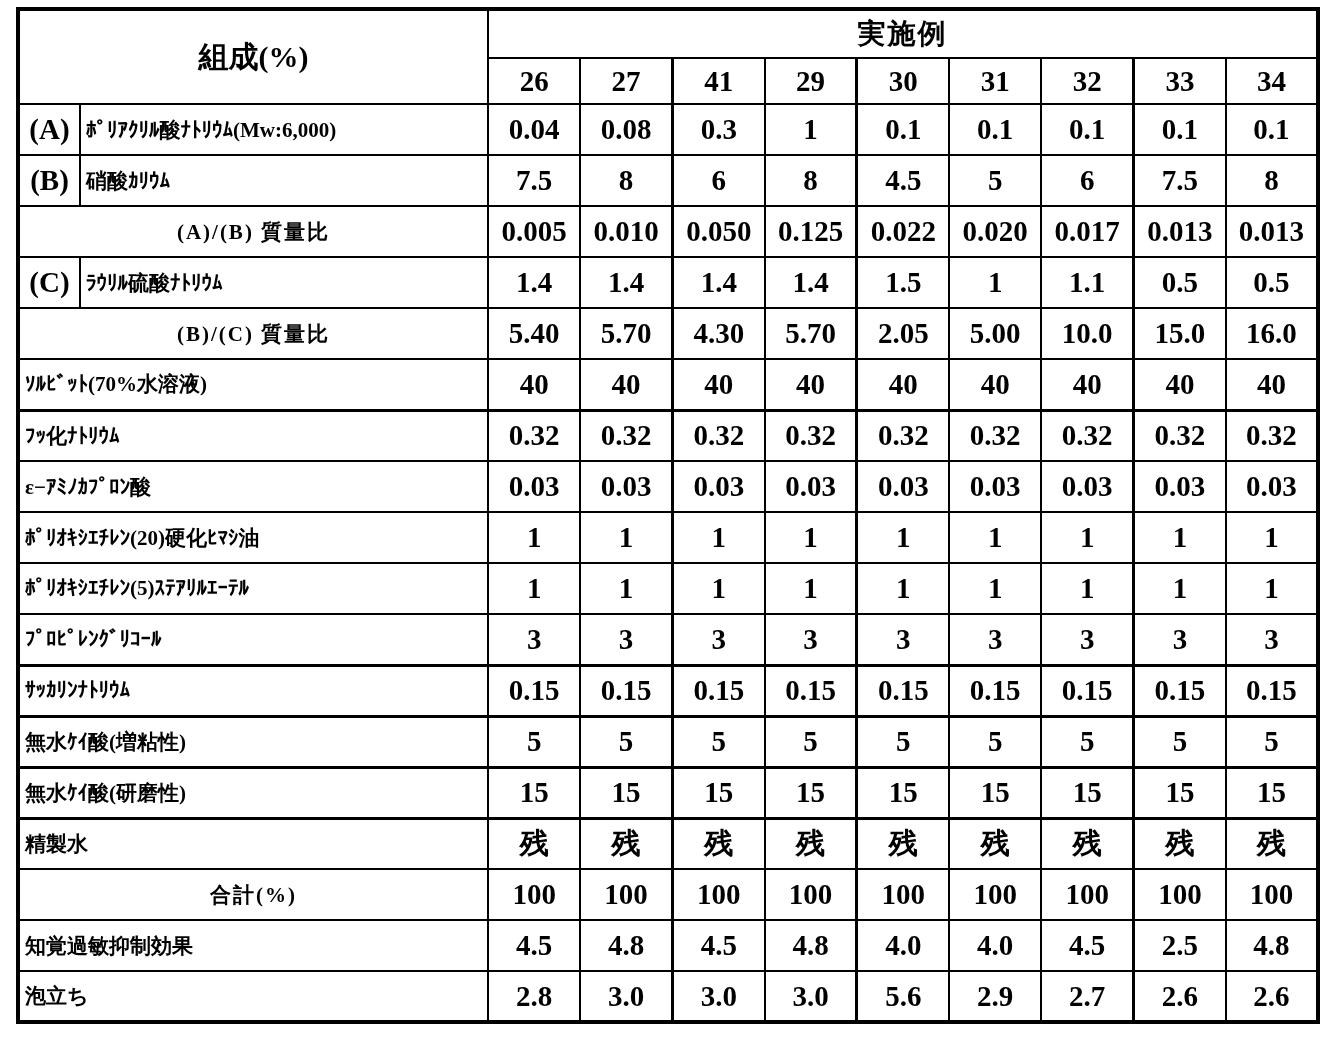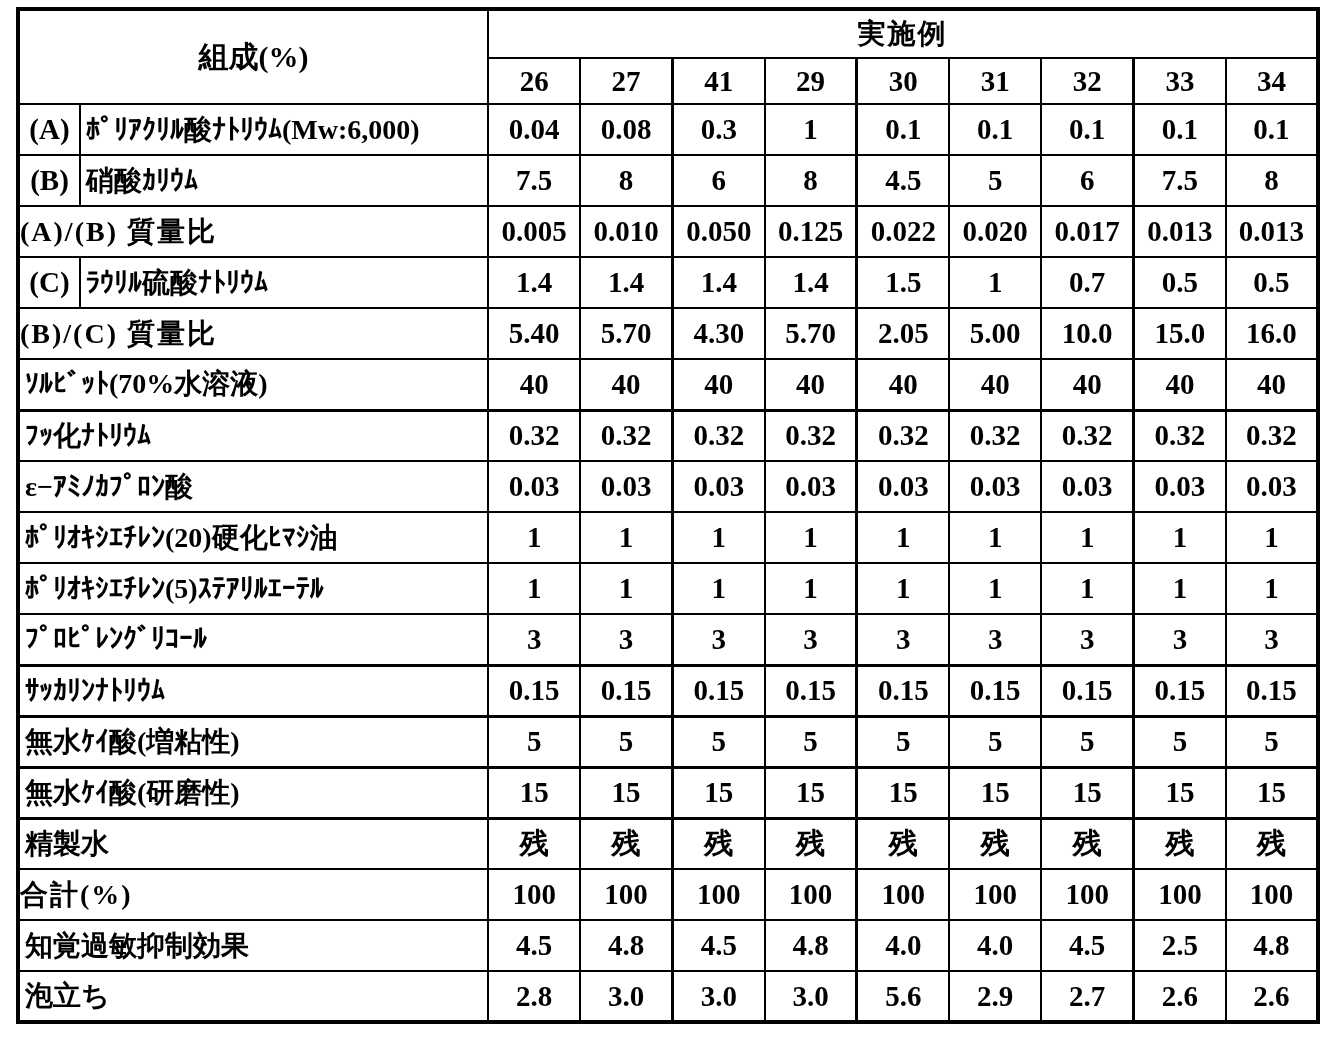--- a/index.html
+++ b/index.html
@@ -42,25 +42,25 @@
   .comp-table thead tr:nth-child(2) th { height: 44px; }
   th.comp-head   { font-size: 30px; }
   th.ex-head     { font-size: 28px; letter-spacing: 2px; }
   th.ex-num      { font-size: 29px; }
   
   .comp-table tbody tr { height: 51px; }
   td.marker { font-size: 29px; }
   td.label  {
     text-align: left;
     padding-left: 5px;
-    font-size: 28px;
+    font-size: 21px;
     margin-top: 27px;
   }
   td.label.center {
-    text-align: left;
+    text-align: center;
     padding-left: 0;
     letter-spacing: 2px;
   }
   td.val { font-size: 29px; }
   
   td.vthick, th.vthick { border-left-width: 3px; }
   
   .comp-table tbody tr:nth-child(6)  td,
   .comp-table tbody tr:nth-child(11) td,
   .comp-table tbody tr:nth-child(12) td,
@@ -135,21 +135,21 @@
         </tr>
         <tr>
           <td class="marker">(C)</td>
           <td class="label">ﾗｳﾘﾙ硫酸ﾅﾄﾘｳﾑ</td>
           <td class="val">1.4</td>
           <td class="val">1.4</td>
           <td class="val vthick">1.4</td>
           <td class="val">1.4</td>
           <td class="val vthick">1.5</td>
           <td class="val">1</td>
-          <td class="val">0.7</td>
+          <td class="val">1.1</td>
           <td class="val vthick">0.5</td>
           <td class="val">0.5</td>
         </tr>
         <tr>
           <td colspan="2" class="label center">(B)/(C) 質量比</td>
           <td class="val">5.40</td>
           <td class="val">5.70</td>
           <td class="val vthick">4.30</td>
           <td class="val">5.70</td>
           <td class="val vthick">2.05</td>

